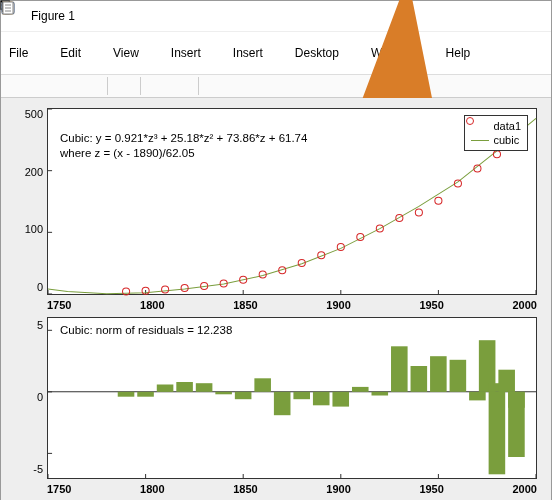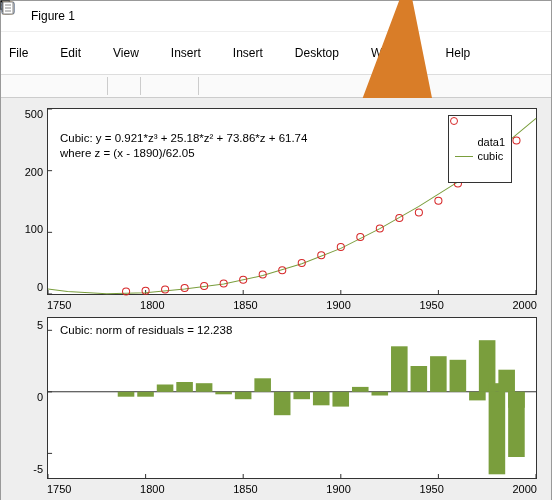--- a/index.html
+++ b/index.html
@@ -12,27 +12,27 @@
   .menubar{height:22px;display:flex;align-items:center;padding:12px 6px;gap:28px;background:#fff;border-top:1px solid #eee;}
   .menubar span{padding:2px 2px;}
   .toolbar{height:26px;display:flex;align-items:center;padding:0 4px;gap:3px;background:#fafafa;border-top:1px solid #ddd;border-bottom:1px solid #ccc;}
   .tbtn{width:20px;height:20px;display:flex;align-items:center;justify-content:center;border:1px solid transparent;}
   .tsep{width:1px;height:18px;background:#ccc;margin:0 2px;}
   .figarea{flex:1;background:#eeeeee;position:relative;padding:10px 14px 8px 14px;box-sizing:border-box;display:flex;flex-direction:column;gap:4px;}
   .axes{background:#fff;border:1px solid #333;position:relative;}
   .axes1{flex:1.35;}
   .axes2{flex:1;}
   .subtitle{text-align:center;font-weight:bold;font-size:12px;margin:2px 0 2px 0;}
-  .xticks{display:flex;justify-content:space-between;font-size:11px;padding:2px 0;margin-left:32px;}
+  .xticks{display:flex;justify-content:space-between;font-size:11px;padding:2px 0;margin-left:32px;font-weight:bold;}
   .yticks{position:absolute;left:-30px;top:0;height:100%;display:flex;flex-direction:column;justify-content:space-between;align-items:flex-end;width:26px;font-size:11px;}
   .yticks2{position:absolute;left:-24px;top:0;height:100%;display:flex;flex-direction:column;justify-content:space-between;align-items:flex-end;width:20px;font-size:11px;}
   .axwrap{position:relative;margin-left:32px;height:0;}
   .axwrap1{flex:1.35;min-height:185px;}
   .axwrap2{flex:1;min-height:160px;}
-  .legend{position:absolute;top:6px;right:24px;background:#fff;border:1px solid #333;padding:19px 6px;font-size:11px;line-height:14px;}
+  .legend{position:absolute;top:6px;right:8px;background:#fff;border:1px solid #333;padding:3px 6px;font-size:11px;line-height:14px;}
   .legend .row{display:flex;align-items:center;gap:4px;}
   .lgcirc{width:18px;display:flex;justify-content:center;}
   .lgline{width:18px;height:1px;background:#7a9e3d;}
   .anntext{position:absolute;left:12px;top:22px;font-size:11.5px;line-height:15px;}
   .anntext2{position:absolute;left:12px;top:6px;font-size:11.5px;}
   svg{position:absolute;left:0;top:0;width:100%;height:100%;overflow:visible;}
 </style>
 </head>
 <body>
 

